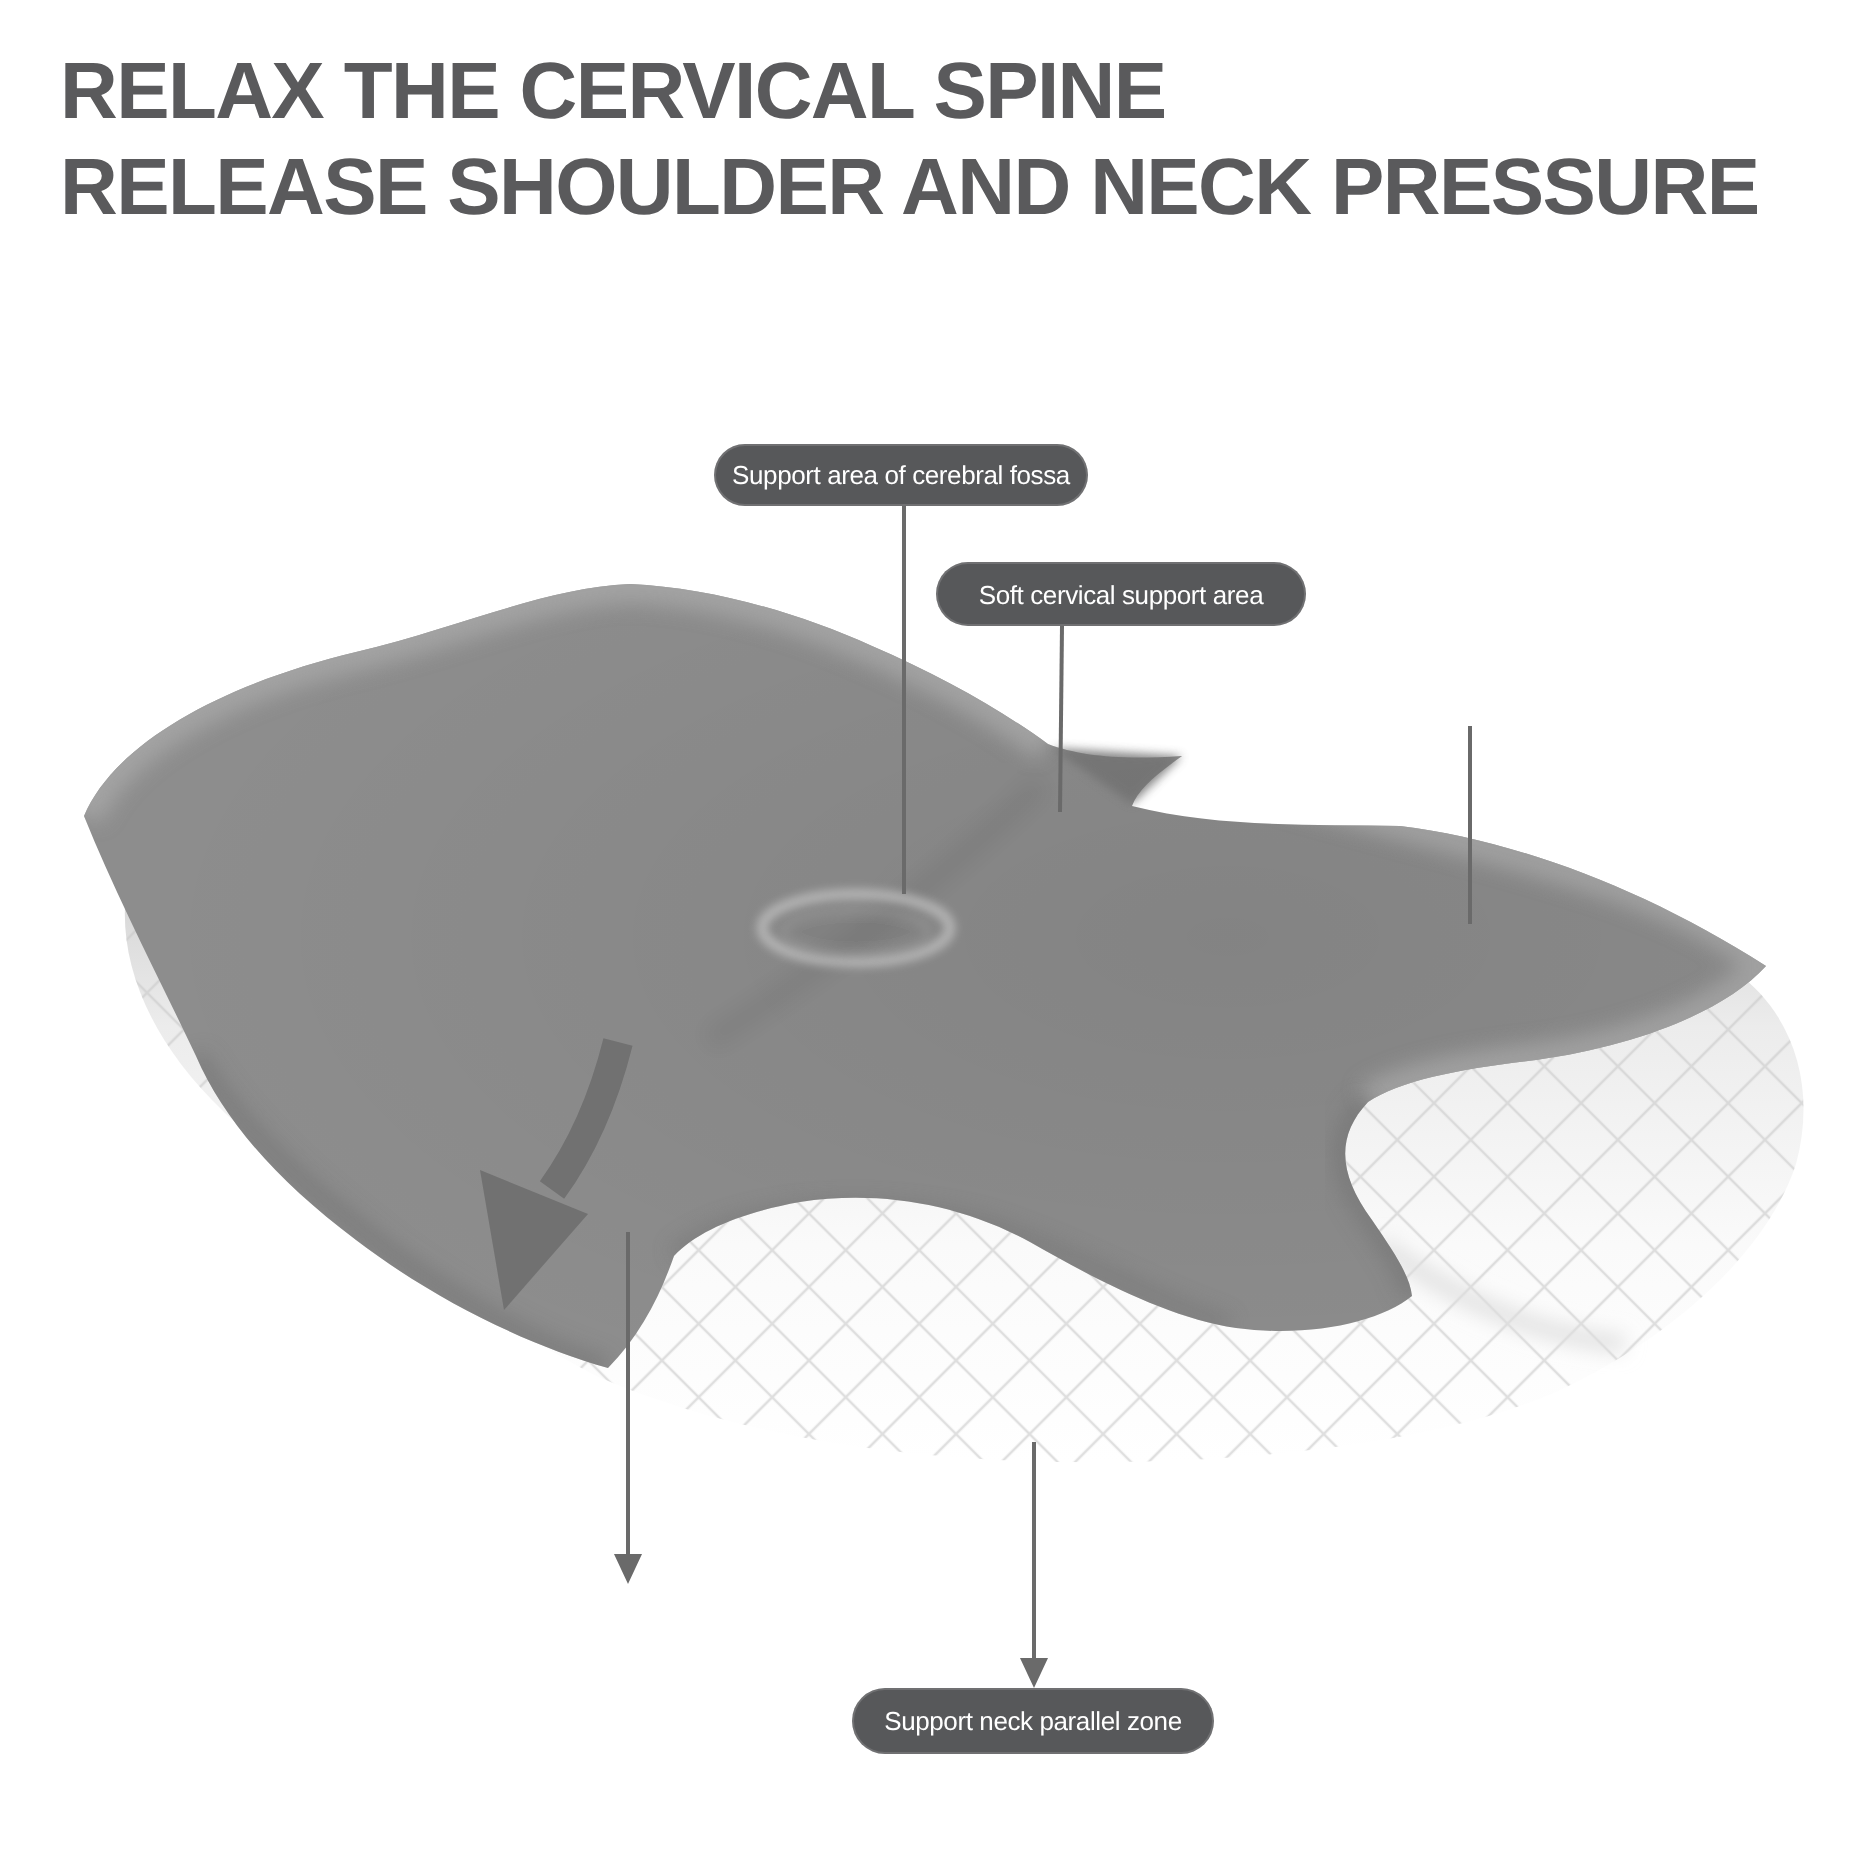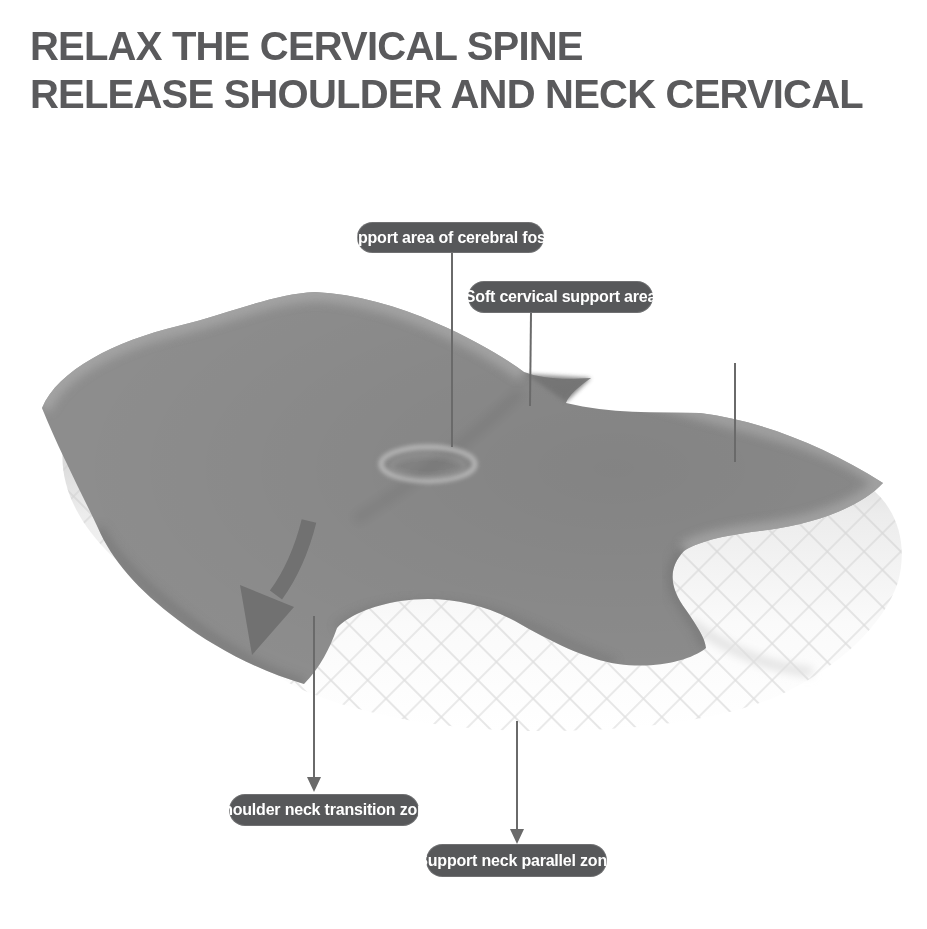--- a/index.html
+++ b/index.html
@@ -33,38 +33,38 @@
     white-space:nowrap;
   }
   .art{position:absolute;left:0;top:0;width:927px;height:929px;}
   .pill{
     position:absolute;
     height:31px;
     background:var(--pill-bg,#57585a);
     color:var(--pill-text,#fff);
     border-radius:17px;
     display:flex;align-items:center;justify-content:center;
-    font-size:16px;font-weight:700;letter-spacing:-0.2px;
+    font-size:13px;font-weight:400;letter-spacing:-0.2px;
     white-space:nowrap;
     box-shadow:0 0 0 1px rgba(255,255,255,0.15) inset;
   }
   .pill-1{left:357px;top:222px;width:187px;}
   .pill-2{left:468px;top:281px;width:185px;height:32px;}
   .pill-3{left:671px;top:332px;width:188px;}
   .pill-4{left:229px;top:794px;width:190px;height:32px;}
   .pill-5{left:426px;top:844px;width:181px;height:33px;}
 </style>
 </head>
 <body>
 
 <div class="page">
 
   <div class="title">
     <div>RELAX THE CERVICAL SPINE</div>
-    <div>RELEASE SHOULDER AND NECK CERVICAL</div>
+    <div>RELEASE SHOULDER AND NECK PRESSURE</div>
   </div>
 
   <svg class="art" viewBox="0 0 927 929" aria-hidden="true">
     <defs>
       <pattern id="quilt" patternUnits="userSpaceOnUse" width="26" height="26" patternTransform="rotate(45 0 0)">
         <path d="M13 0 V26 M0 13 H26" stroke="var(--fabric-line,#c9c9c9)" stroke-width="1.3" fill="none" opacity="0.75"></path>
       </pattern>
       <linearGradient id="quiltShade" x1="0" y1="0" x2="0" y2="1">
         <stop offset="0" stop-color="#cdcdcd"></stop>
         <stop offset="0.3" stop-color="#ececec"></stop>
@@ -131,20 +131,17 @@
       <path d="M510 829 L524 829 L517 844 Z"></path>
     </g>
   </svg>
 
   <div class="pill pill-1">
     <span>Support area of cerebral fossa</span>
   </div>
   <div class="pill pill-2">
     <span>Soft cervical support area</span>
   </div>
-  <div class="pill pill-4">
-    <span>Shoulder neck transition zone</span>
-  </div>
   <div class="pill pill-5">
     <span>Support neck parallel zone</span>
   </div>
 
 </div>
 
 </body></html>

